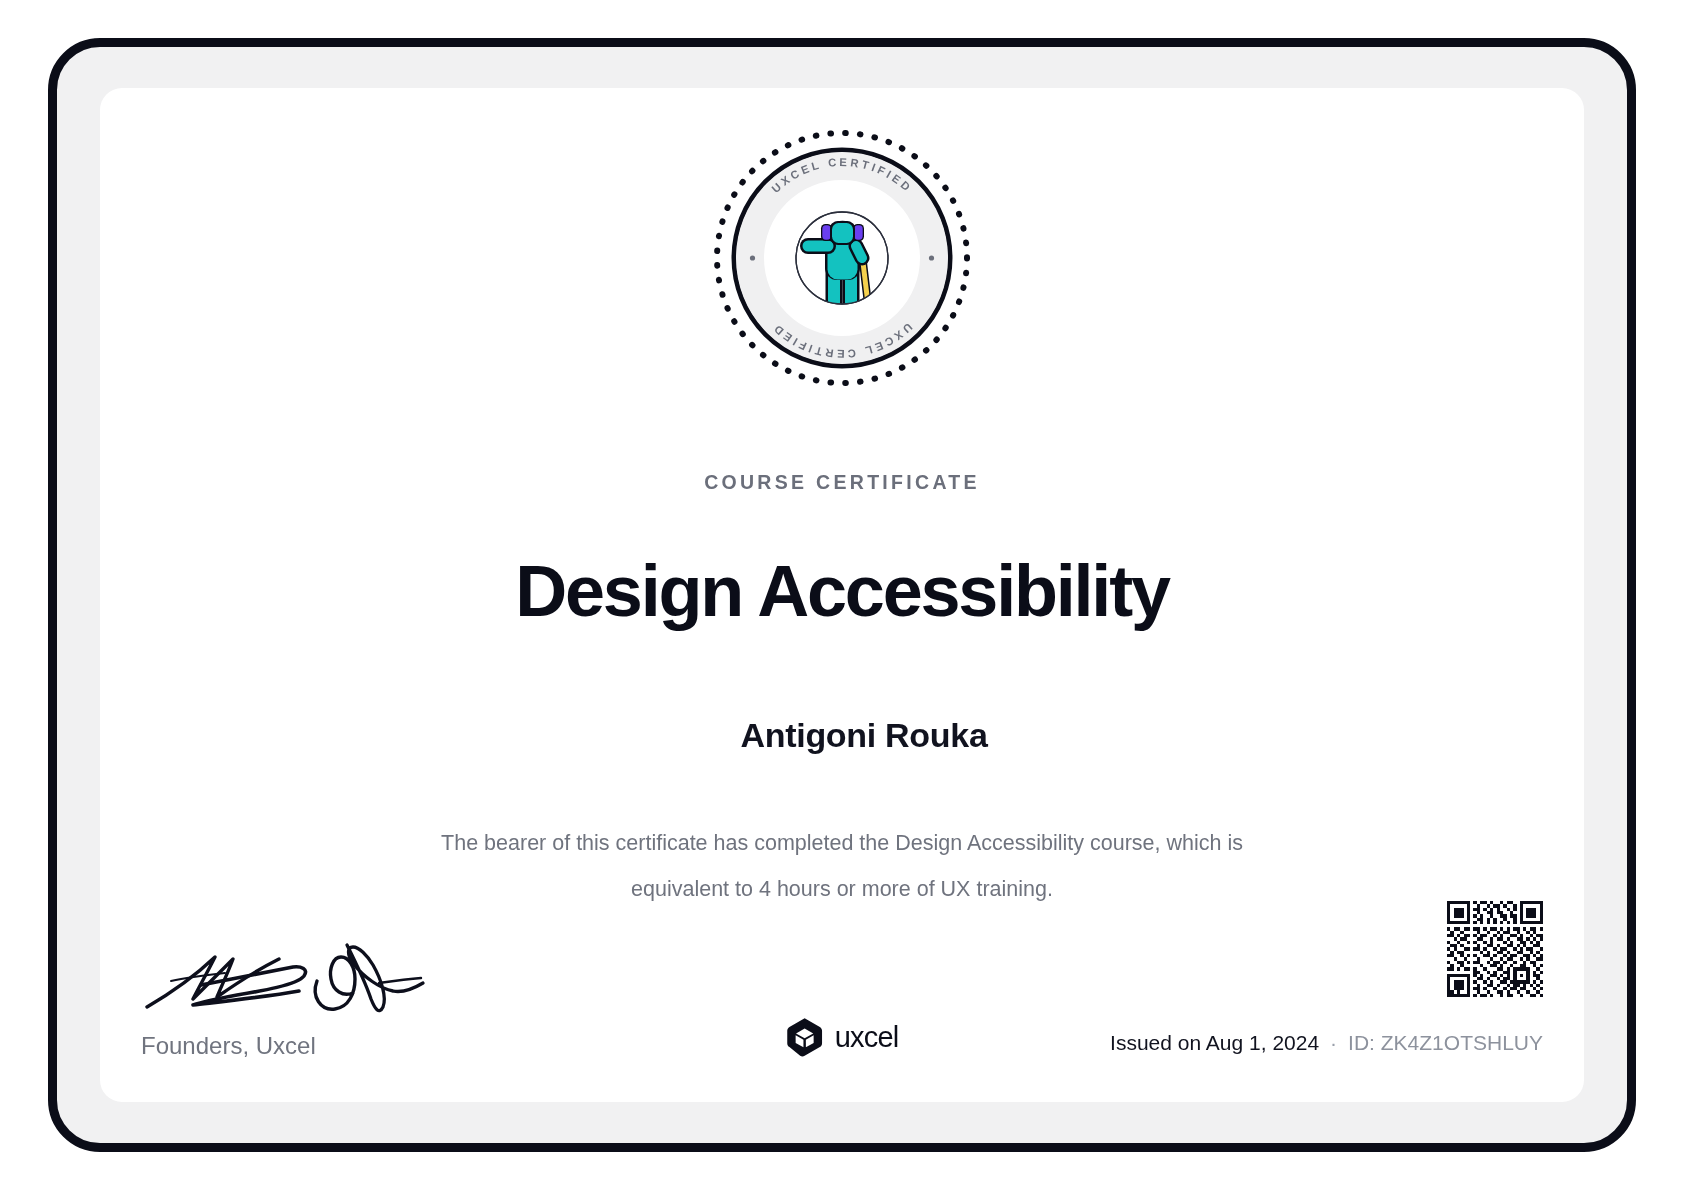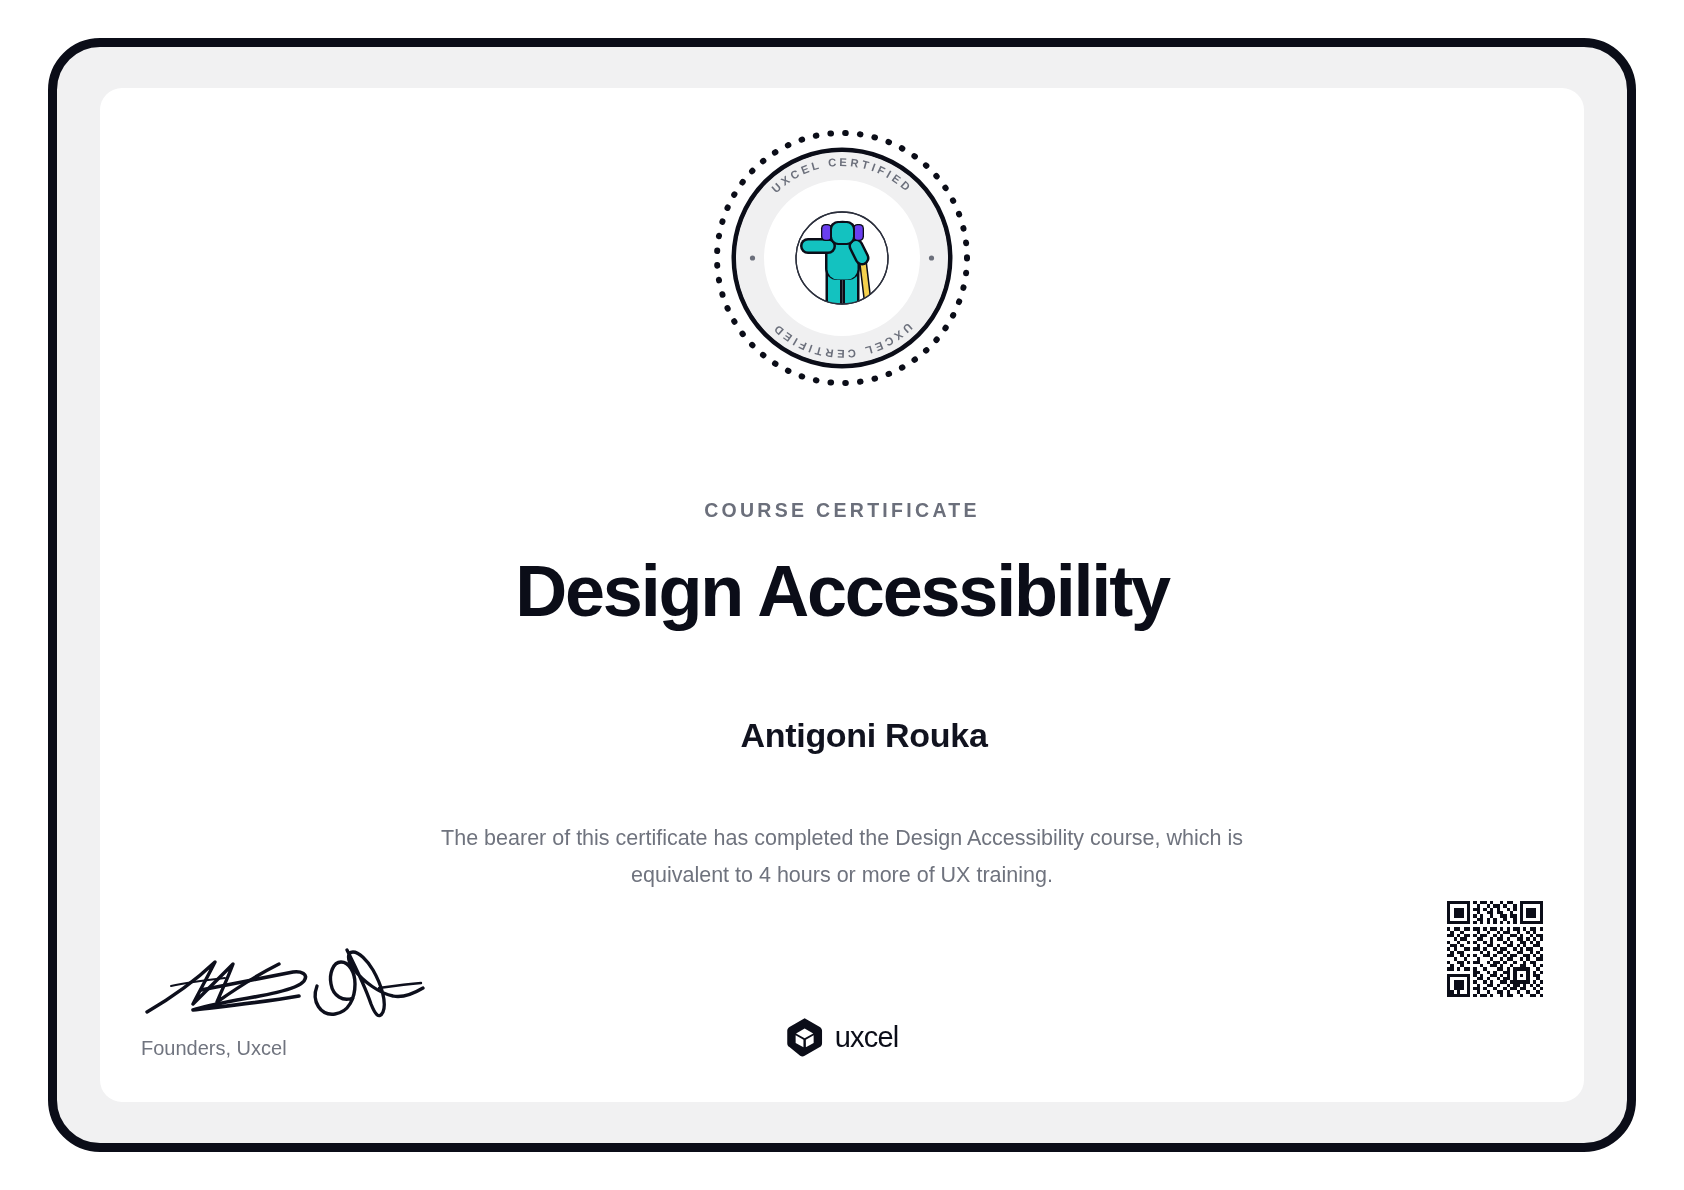--- a/index.html
+++ b/index.html
@@ -48,21 +48,20 @@
 
   
   .kicker {
     position: absolute;
     left: 0; right: 0;
     text-align: center;
     font-size: 19.5px;
     font-weight: bold;
     letter-spacing: 3.3px;
     color: #6b6f7b;
-    margin-top: 28px;
   }
   #course-kicker { top: 383px; }
   #issued-to-kicker { top: 588px; }
 
   #course-title {
     position: absolute;
     left: 0; right: 0;
     top: 418px;
     text-align: center;
     font-size: 72px;
@@ -85,39 +84,39 @@
   }
 
   #description {
     position: absolute;
     left: 50%;
     transform: translateX(-50%);
     top: 710px;
     width: 840px;
     text-align: center;
     font-size: 21.5px;
-    line-height: 37px;
+    line-height: 46px;
     color: #6f737e;
   }
 
   
   #signature-block {
     position: absolute;
     left: 41px;
     bottom: 42px;
     width: 330px;
   }
   #signature-marks {
     width: 300px;
     height: 85px;
     display: block;
   }
   #founders-label {
     margin-top: 12px;
-    font-size: 20px;
+    font-size: 24px;
     color: #70747f;
   }
 
   #brand-logo {
     position: absolute;
     left: 50%;
     transform: translateX(-50%);
     bottom: 45px;
     display: flex;
     align-items: center;
@@ -321,15 +320,20 @@
         <path d="M8 22h1v1H8zM10 22h1v1h-1zM13 22h2v1h-2zM16 22h1v1h-1zM18 22h1v1h-1zM26 22h2v1h-2z"></path>
         <path d="M9 23h2v1H9zM12 23h1v1h-1zM15 23h1v1h-1zM17 23h2v1h-2zM27 23h1v1h-1z"></path>
         <path d="M8 24h1v1H8zM11 24h1v1h-1zM13 24h1v1h-1zM16 24h2v1h-2zM19 24h1v1h-1zM26 24h1v1h-1zM28 24h1v1h-1z"></path>
         <path d="M9 25h1v1H9zM12 25h2v1h-2zM15 25h1v1h-1zM18 25h1v1h-1zM20 25h2v1h-2zM23 25h1v1h-1zM25 25h1v1h-1zM27 25h1v1h-1z"></path>
         <path d="M0 26h1v1H0zM2 26h1v1H2zM4 26h1v1H4zM8 26h2v1H8zM11 26h1v1h-1zM14 26h1v1h-1zM17 26h1v1h-1zM19 26h2v1h-2zM22 26h2v1h-2zM26 26h1v1h-1zM28 26h1v1h-1z"></path>
         <path d="M1 27h1v1H1zM3 27h1v1H3zM9 27h1v1H9zM12 27h1v1h-1zM15 27h2v1h-2zM18 27h1v1h-1zM21 27h1v1h-1zM24 27h1v1h-1zM27 27h1v1h-1z"></path>
         <path d="M0 28h1v1H0zM2 28h2v1H2zM5 28h1v1H5zM8 28h1v1H8zM10 28h2v1h-2zM13 28h1v1h-1zM16 28h1v1h-1zM18 28h2v1h-2zM22 28h1v1h-1zM25 28h2v1h-2zM28 28h1v1h-1z"></path>
       </g>
     </svg>
 
+    <div id="issue-meta">
+      <span id="issue-date">Issued on Aug 1, 2024</span>
+      <span id="meta-separator">·</span>
+      <span id="certificate-id">ID: ZK4Z1OTSHLUY</span>
+    </div>
 
   </div>
 </div>
 
 </body></html>

